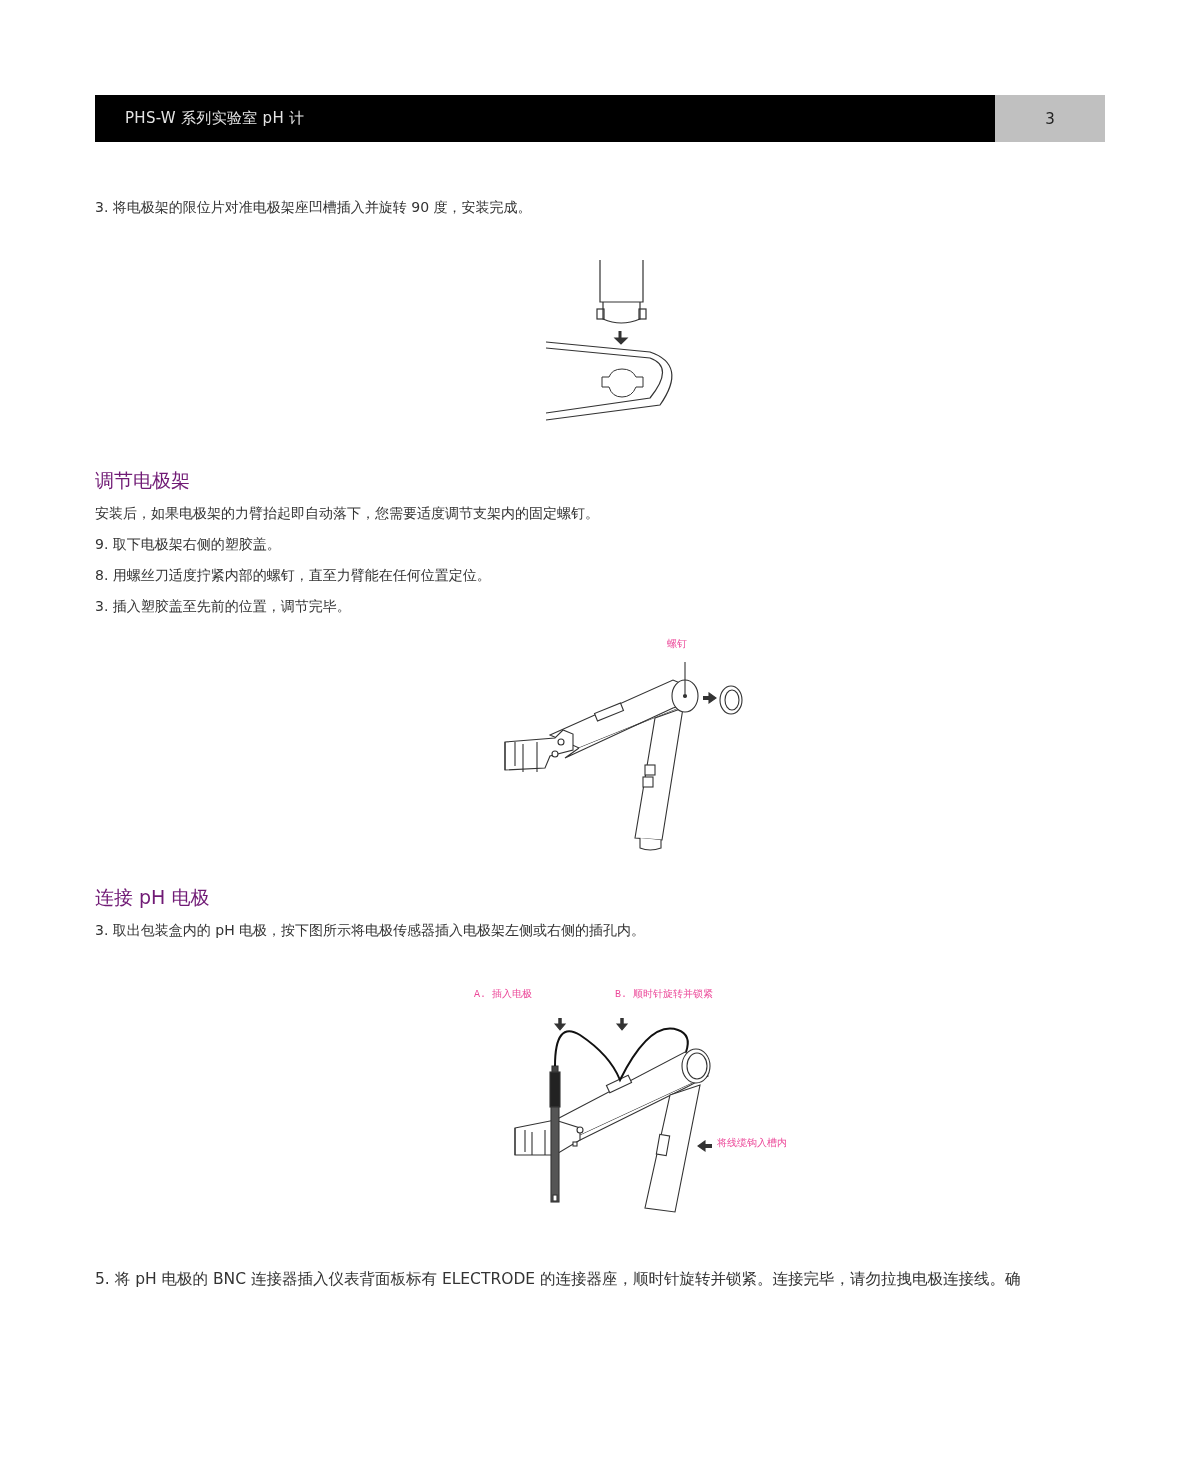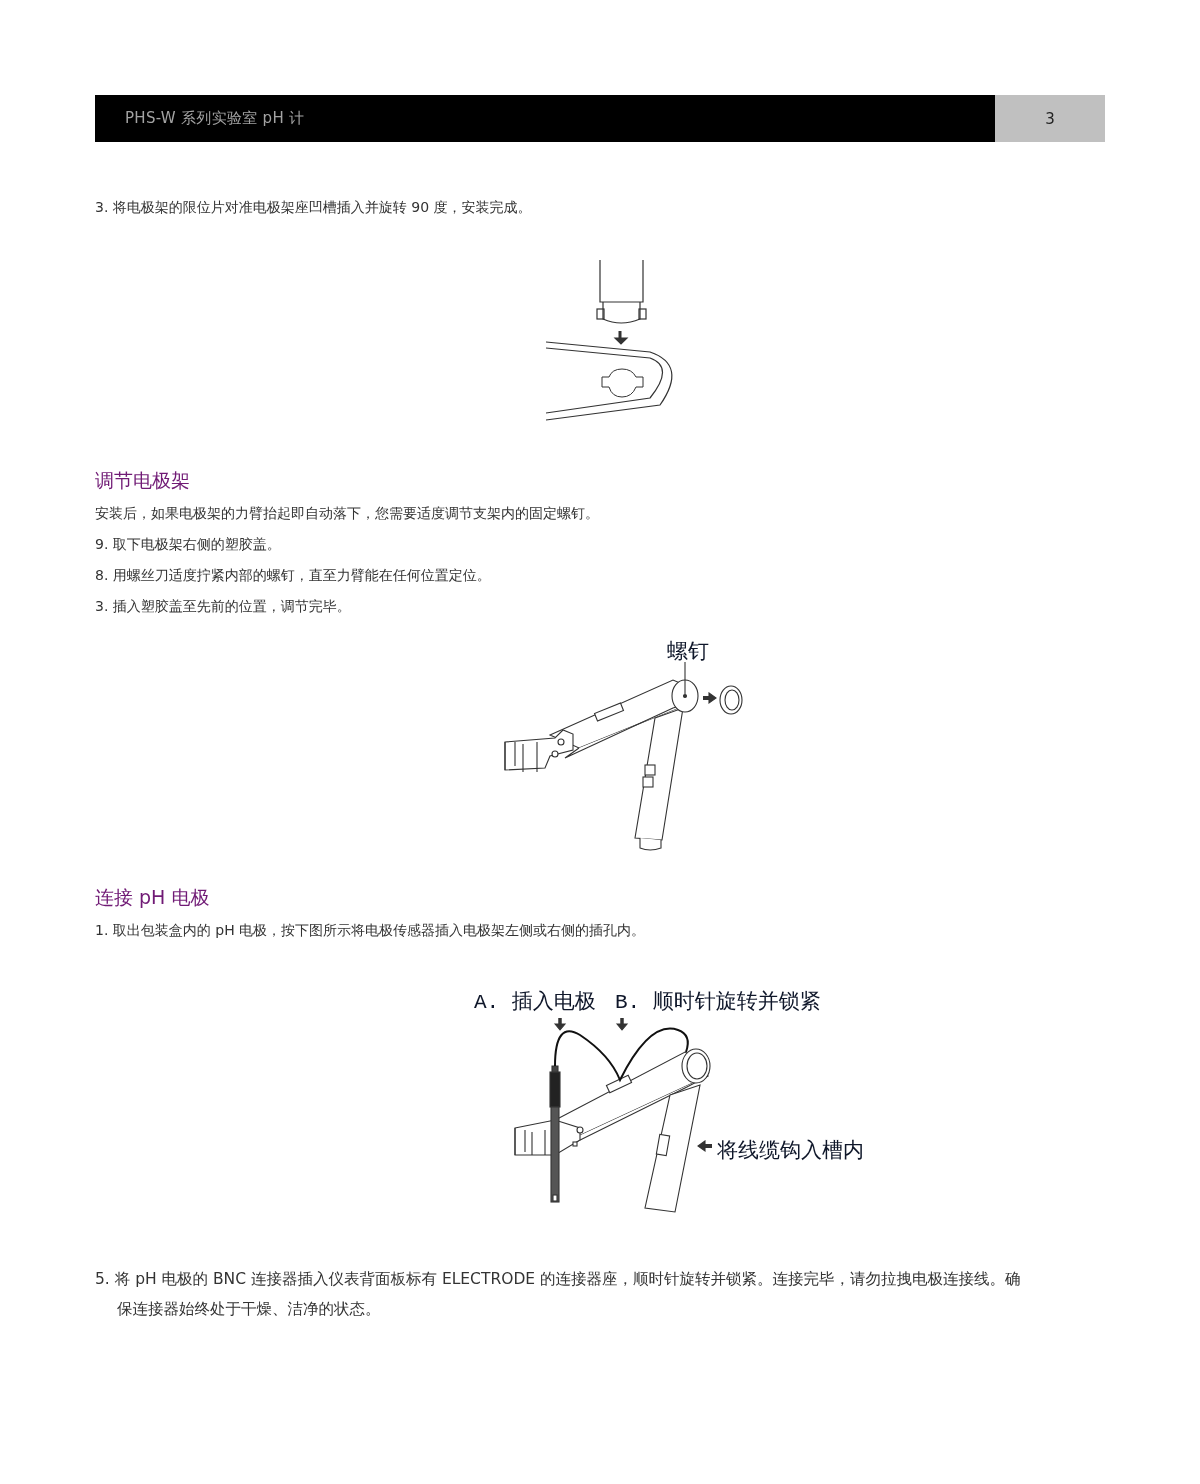--- a/index.html
+++ b/index.html
@@ -1,28 +1,28 @@
 <!DOCTYPE html>
 <html><head>
 <meta charset="utf-8">
 <style>
   * { box-sizing: border-box; margin: 0; padding: 0; }
   html, body { width: 1200px; height: 1484px; background: #ffffff; }
   body { position: relative; font-family: "DejaVu Sans", "Liberation Sans", sans-serif; color: #222; overflow: hidden; }
 
   .header { position: absolute; left: 95px; top: 95px; width: 1010px; height: 47px; display: flex; }
-  .header-title-bar { flex: 1; background: #000; color: #a3a3a3; font-size: 15px; display: flex; align-items: center; padding-left: 30px; letter-spacing: 0.3px; }
+  .header-title-bar { flex: 1; background: #000; color: #e5e5e5; font-size: 15px; display: flex; align-items: center; padding-left: 30px; letter-spacing: 0.3px; }
   .header-page { width: 110px; background: #c0c0c0; color: #222; font-size: 15px; display: flex; align-items: center; justify-content: center; }
 
   .text { position: absolute; left: 95px; font-size: 14px; color: #333; line-height: 20px; white-space: nowrap; }
   .heading { position: absolute; left: 95px; font-size: 19px; color: #701a75; line-height: 24px; }
 
   .fig { position: absolute; }
   .fig svg { display: block; }
-  .fig-label { position: absolute; font-size: 21px; color: #0f172a; white-space: nowrap; }
+  .fig-label { position: absolute; font-size: 10px; color: #ec4899; white-space: nowrap; }
 
   .para2 { position: absolute; left: 95px; top: 1264px; width: 1015px; font-size: 15.5px; line-height: 30px; color: #333; }
   .para2 .cont { padding-left: 22px; display: block; }
 </style>
 </head>
 <body>
 
 <div class="header">
   <div class="header-title-bar">PHS-W 系列实验室 pH 计</div>
   <div class="header-page">3</div>
@@ -78,21 +78,21 @@
     <path d="M214 63 L221 68 L214 73 Z" fill="#333"></path>
 
     <path d="M10 112 L60 108 L68 100 L78 104 L78 120 L55 126 L50 138 L10 140 Z"></path>
     <path d="M10 112 V140 M20 112 V136 M28 114 V142 M42 112 V142"></path>
     <circle cx="66" cy="112" r="3"></circle>
     <circle cx="60" cy="124" r="3"></circle>
   </svg>
 </div>
 
 <div class="heading" style="top:885px;">连接 pH 电极</div>
-<div class="text" style="top:920px;">1. 取出包装盒内的 pH 电极，按下图所示将电极传感器插入电极架左侧或右侧的插孔内。</div>
+<div class="text" style="top:920px;">3. 取出包装盒内的 pH 电极，按下图所示将电极传感器插入电极架左侧或右侧的插孔内。</div>
 
 <div class="fig" style="left:460px; top:980px; width:400px; height:235px;font-family:Liberation Mono, monospace;">
   <span class="fig-label" style="left:14px; top:7px;">A. 插入电极</span>
   <span class="fig-label" style="left:155px; top:7px;">B. 顺时针旋转并锁紧</span>
   <span class="fig-label" style="left:257px; top:156px;">将线缆钩入槽内</span>
   <svg width="400" height="235" viewBox="0 0 400 235" fill="#fff" stroke="#333" stroke-width="1.1" style="position:absolute; left:0; top:0;">
 
     <path d="M100 38 V45" stroke-width="3.5"></path>
       <path d="M95 44 L100 50 L105 44 Z" fill="#333"></path>
     <path d="M162 38 V45" stroke-width="3.5"></path>
@@ -120,14 +120,13 @@
     <rect x="91" y="127" width="8" height="95" fill="#555"></rect>
     <rect x="93" y="215" width="4" height="6" fill="#fff"></rect>
     <path d="M92 86 H98 V92 H92 Z" fill="#444"></path>
 
     <path d="M95 86 Q95 40 120 55 Q150 75 160 100 Q190 40 218 50 Q232 55 226 72" fill="none" stroke="#111" stroke-width="2"></path>
   </svg>
 </div>
 
 <div class="para2">
   <span>5. 将 pH 电极的 BNC 连接器插入仪表背面板标有  ELECTRODE  的连接器座，顺时针旋转并锁紧。连接完毕，请勿拉拽电极连接线。确</span>
-  <span class="cont">保连接器始终处于干燥、洁净的状态。</span>
 </div>
 
 </body></html>

